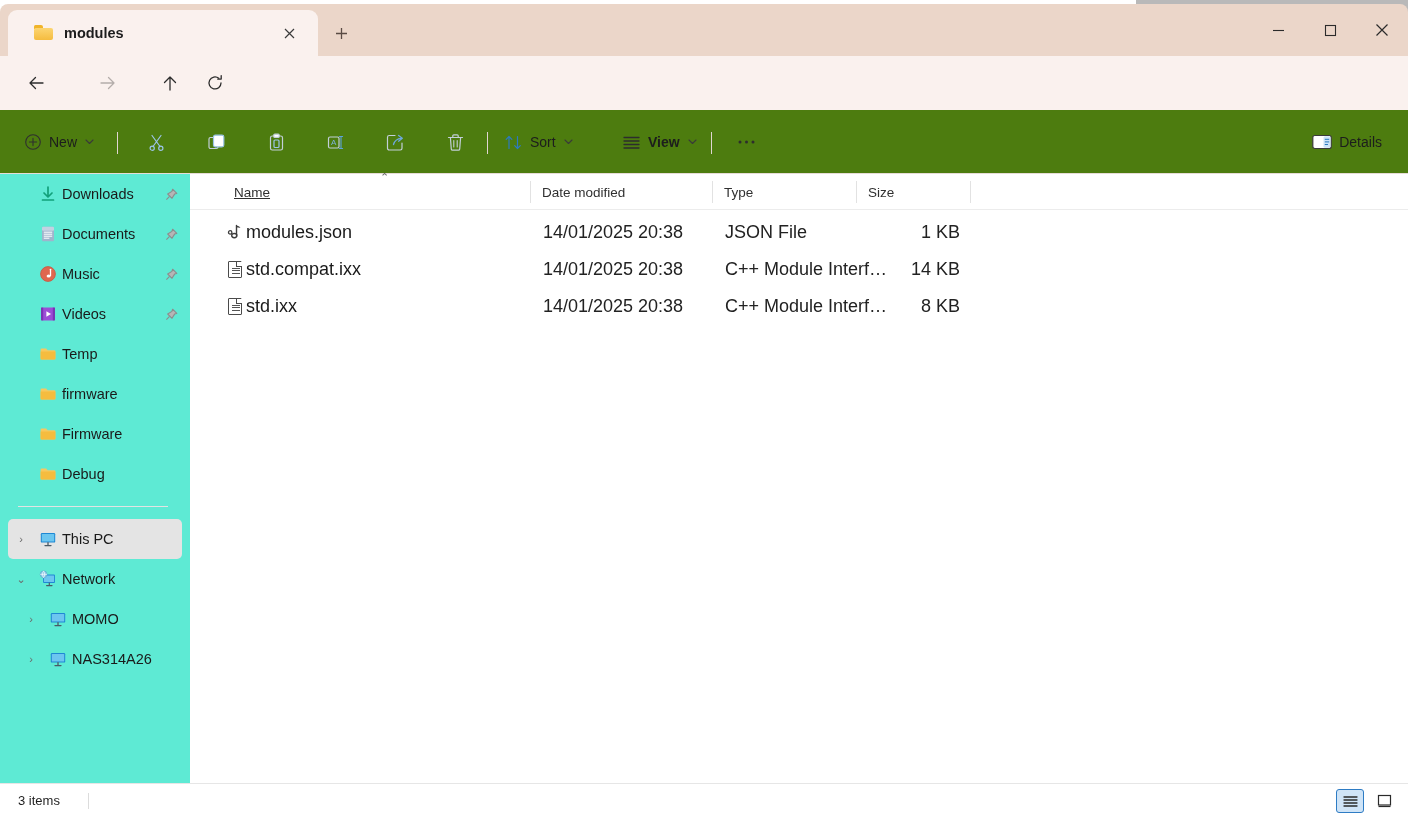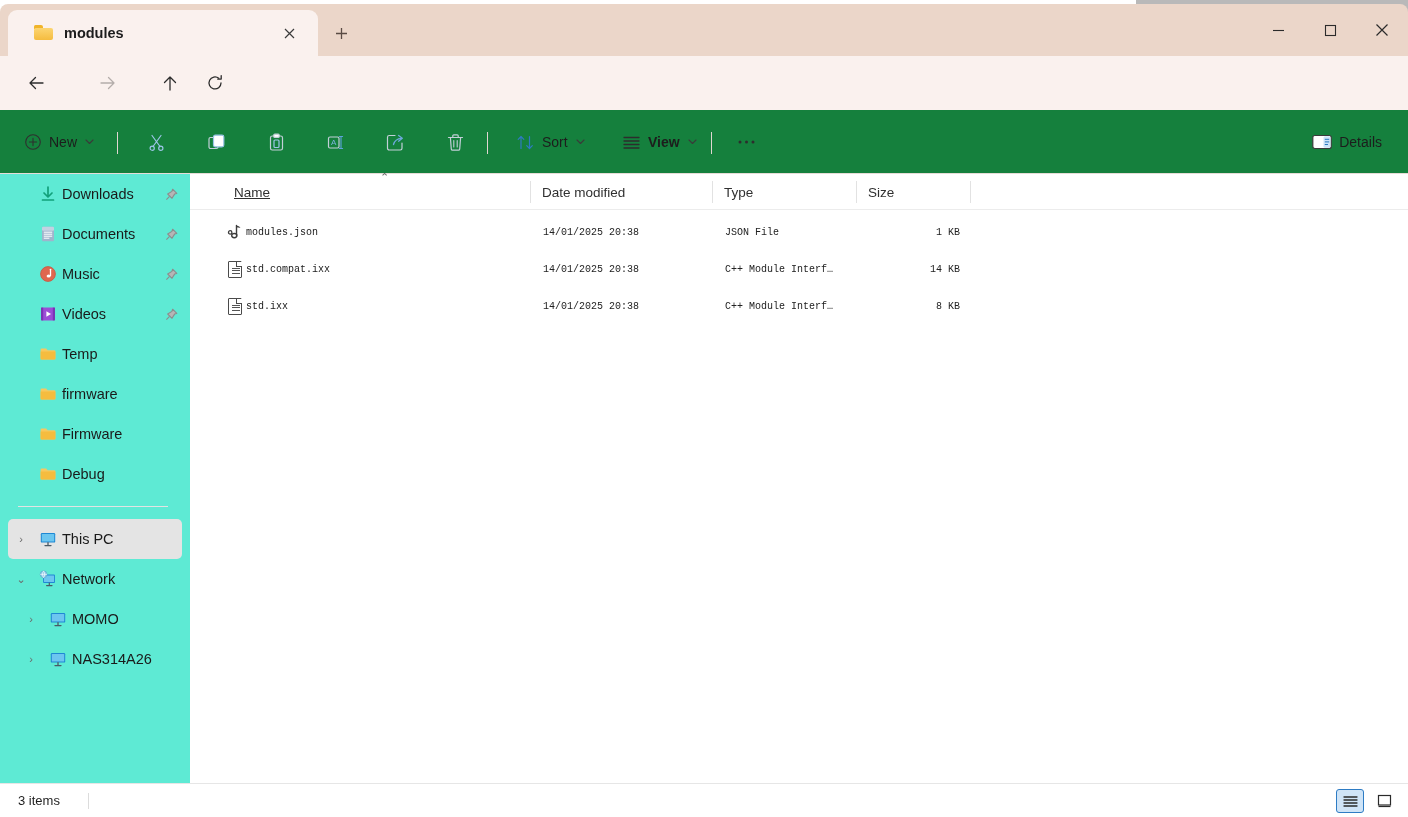--- a/index.html
+++ b/index.html
@@ -127,38 +127,38 @@
     font-family: "Liberation Sans", sans-serif;
     font-size: 14.5px; color: #1f1f1f;
   }
   .searchbox input::placeholder { color: #5d5d5d; }
   .search-ico { color: #2e2e2e; display: flex; align-items: center; }
 
   
   .cmdbar {
     position: absolute; left: 0; top: 110px;
     width: 1408px; height: 64px;
-    background: #15803d;
+    background: #4d7c0f;
     border-bottom: 1px solid #e6dcd7;
   }
   .cmd {
     position: absolute; top: 14px; height: 36px;
     display: flex; align-items: center; gap: 7px;
     padding: 0 10px; border-radius: 5px;
     font-size: 14px; color: #1d1d1d;
   }
   .cmd-icon { display: flex; align-items: center; justify-content: center; }
   .cmd-new     { left: 14px; }
   .cmd-cut     { left: 134px; width: 44px; justify-content: center; padding: 0; }
   .cmd-copy    { left: 194px; width: 44px; justify-content: center; padding: 0; }
   .cmd-paste   { left: 254px; width: 44px; justify-content: center; padding: 0; }
   .cmd-rename  { left: 313px; width: 44px; justify-content: center; padding: 0; }
   .cmd-share   { left: 373px; width: 44px; justify-content: center; padding: 0; }
   .cmd-delete  { left: 433px; width: 44px; justify-content: center; padding: 0; }
-  .cmd-sort    { left: 506px; }
+  .cmd-sort    { left: 494px; }
   .cmd-view    { left: 612px; font-weight: bold; }
   .cmd-more    { left: 726px; width: 40px; justify-content: center; padding: 0; }
   .cmd-details { right: 16px; }
   .chev { font-size: 9px; color: #3a3a3a; margin-left: 1px; }
   .cmd-sep {
     position: absolute; top: 22px; width: 1px; height: 22px; background: #e0d6d1;
   }
   .sep-1 { left: 117px; }
   .sep-2 { left: 487px; }
   .sep-3 { left: 711px; }
@@ -227,21 +227,21 @@
   .div-2 { left: 522px; }
   .div-3 { left: 666px; }
   .div-4 { left: 780px; }
   .sort-caret {
     position: absolute; left: 190px; top: -3px;
     font-size: 11px; color: #6a6a6a;
   }
 
   .row {
     position: relative; height: 37px; display: flex; align-items: center;
-    font-size: 10px; color: #1a1a1a; font-family: Liberation Mono, monospace;
+    font-size: 18px; color: #1a1a1a;
   }
   .cell { position: absolute; top: 0; height: 37px; display: flex; align-items: center; }
   .cell-icon { left: 34px; width: 22px; justify-content: center; }
   .cell-name { left: 56px; }
   .cell-date { left: 353px; color: #222; }
   .cell-type { left: 535px; color: #222; }
   .cell-size { left: 666px; width: 104px; justify-content: flex-end; color: #222; }
 
   
   .ico-doc {

